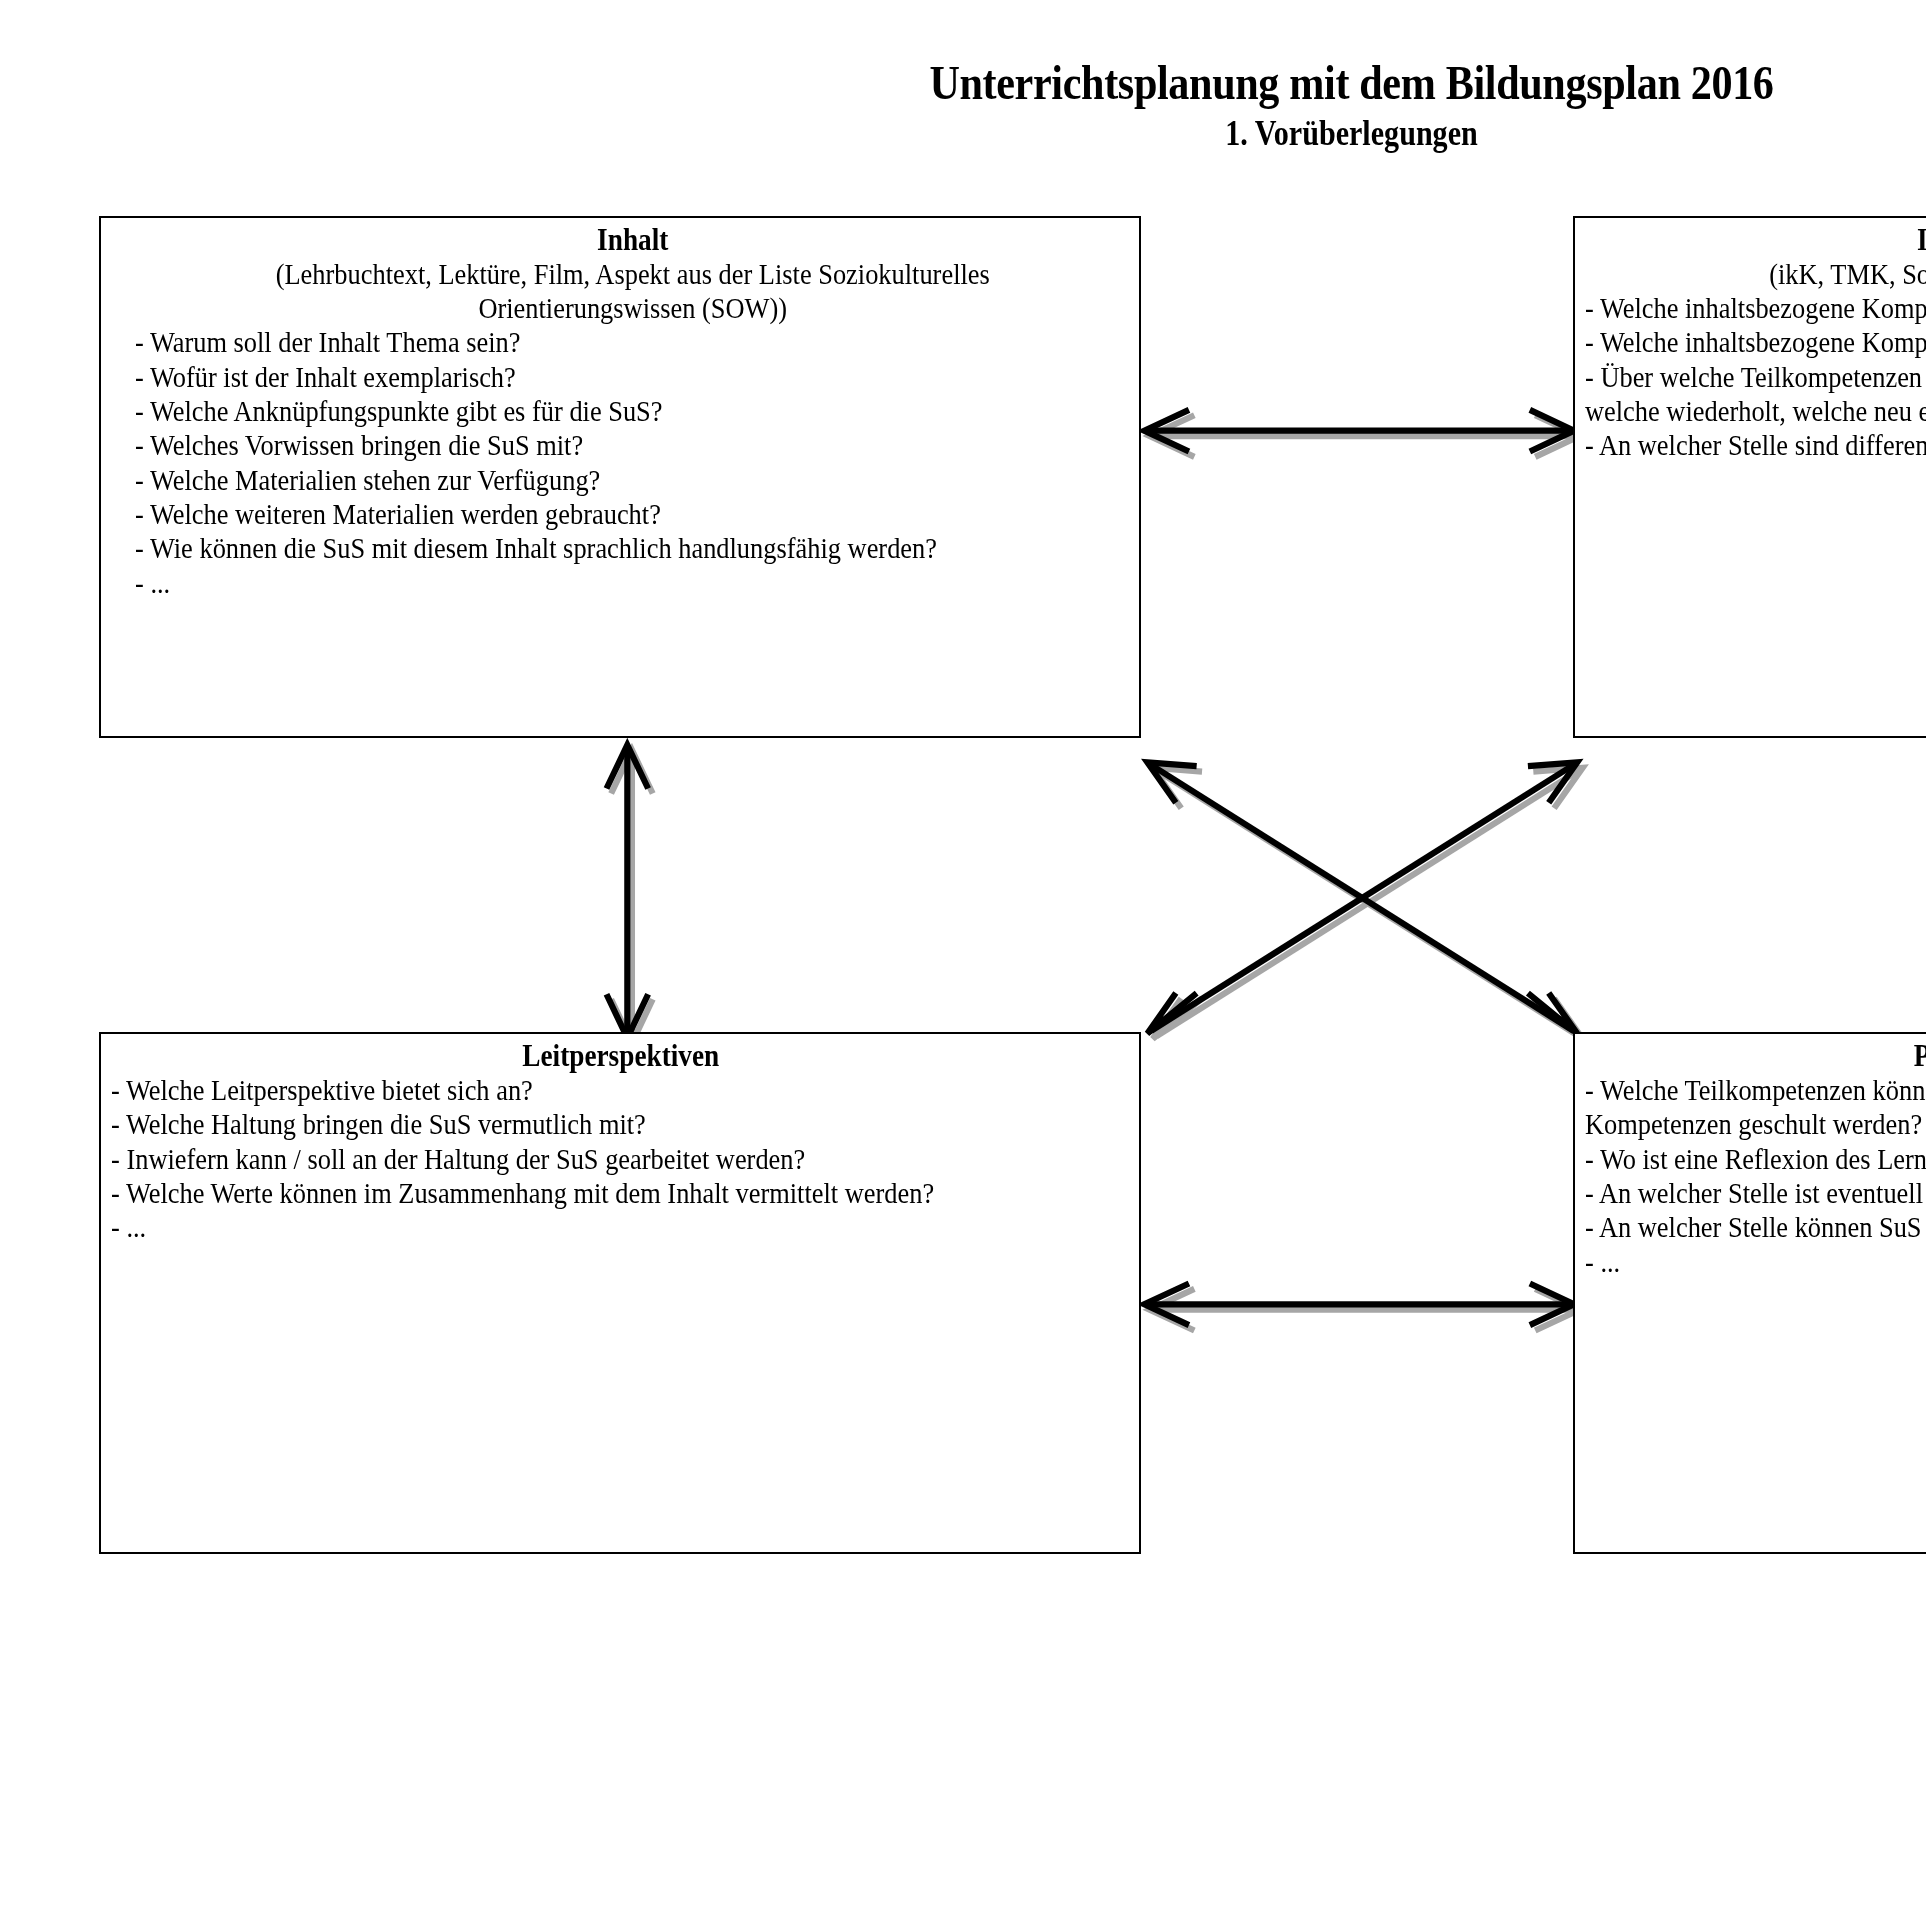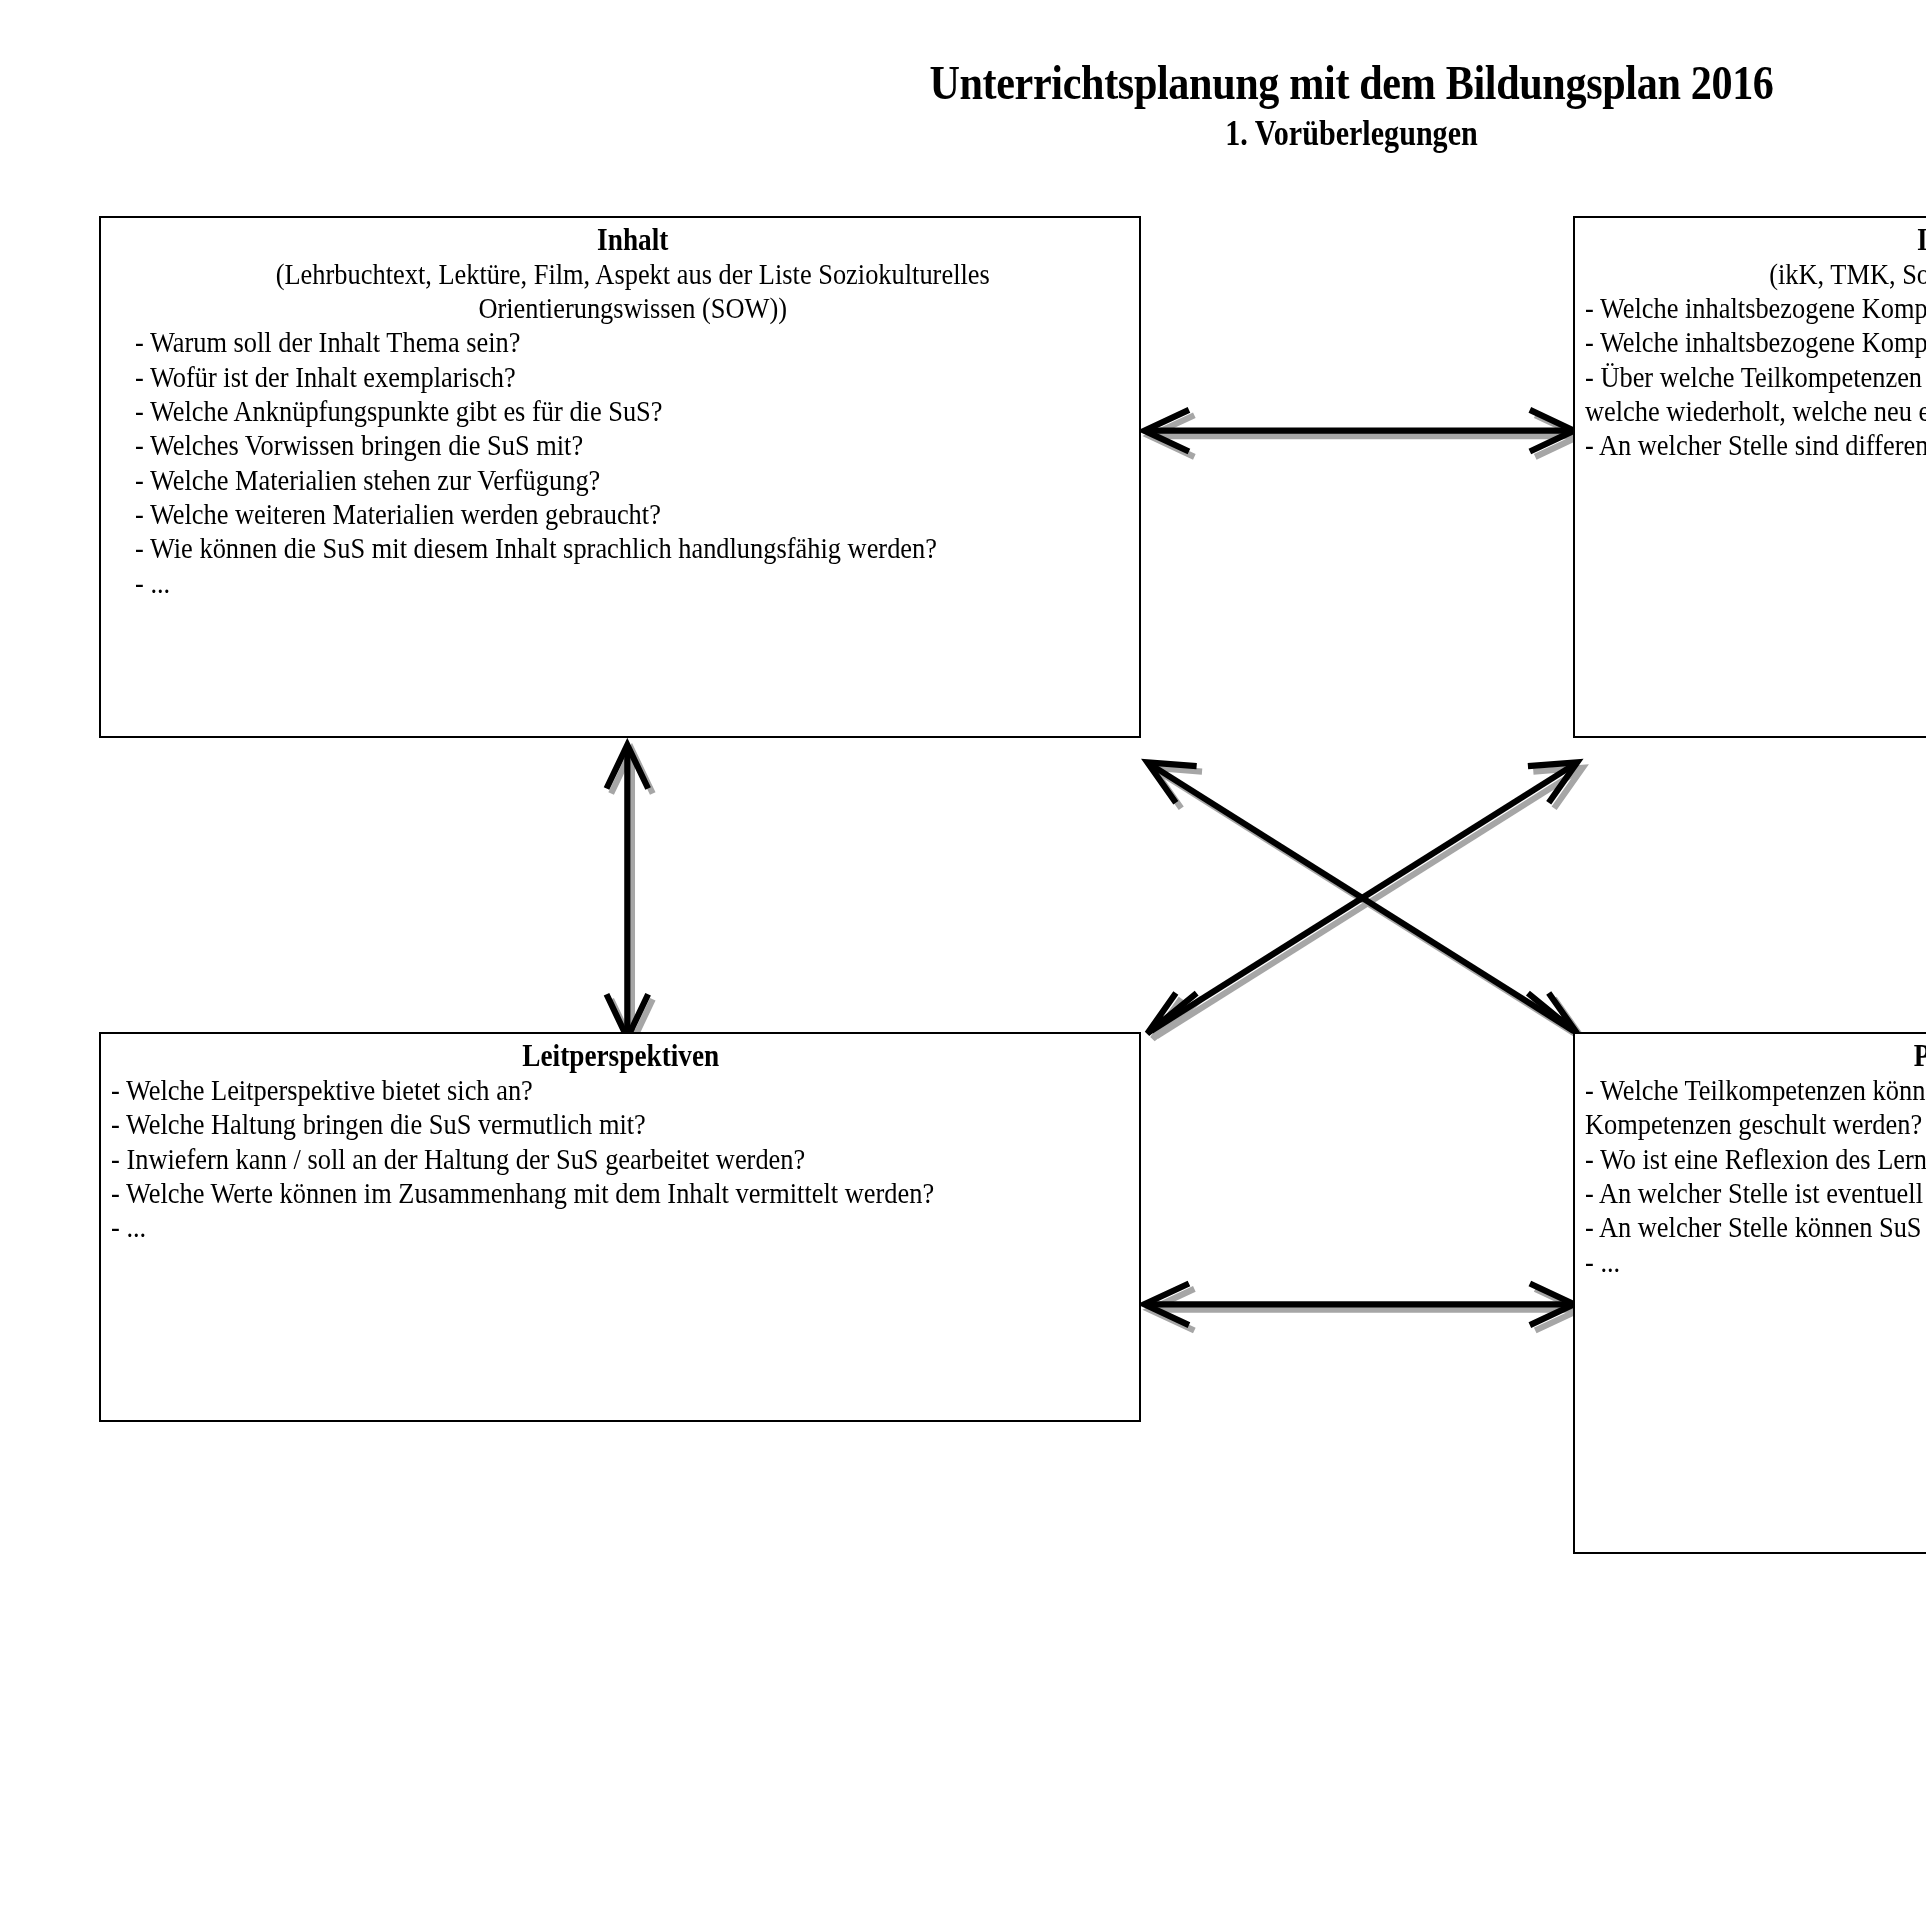--- a/index.html
+++ b/index.html
@@ -44,21 +44,21 @@
   
   .box {
     position: absolute;
     box-sizing: border-box;
     border: 2.7px solid #000000;
     background: #ffffff;
     padding: 5.4px 8.5px 3.9px 10px;
   }
   #box-inhalt          { left: 99px;  top: 216px;  width: 1042px; height: 522px; padding-left: 34px; }
   #box-ikk             { left: 1573px; top: 216px;  width: 1042px; height: 522px; }
-  #box-leitperspektiven{ left: 99px;  top: 1032px; width: 1042px; height: 390px; }
+  #box-leitperspektiven{ left: 99px;  top: 1032px; width: 1042px; height: 522px; }
   #box-pbk             { left: 1573px; top: 1032px; width: 1041px; height: 522px; }
 
   .box-title {
     text-align: center;
     font-weight: bold;
     font-size: 31px;
     line-height: 1.08;
     transform: scaleX(0.88);
   }
   .box-subtitle {

